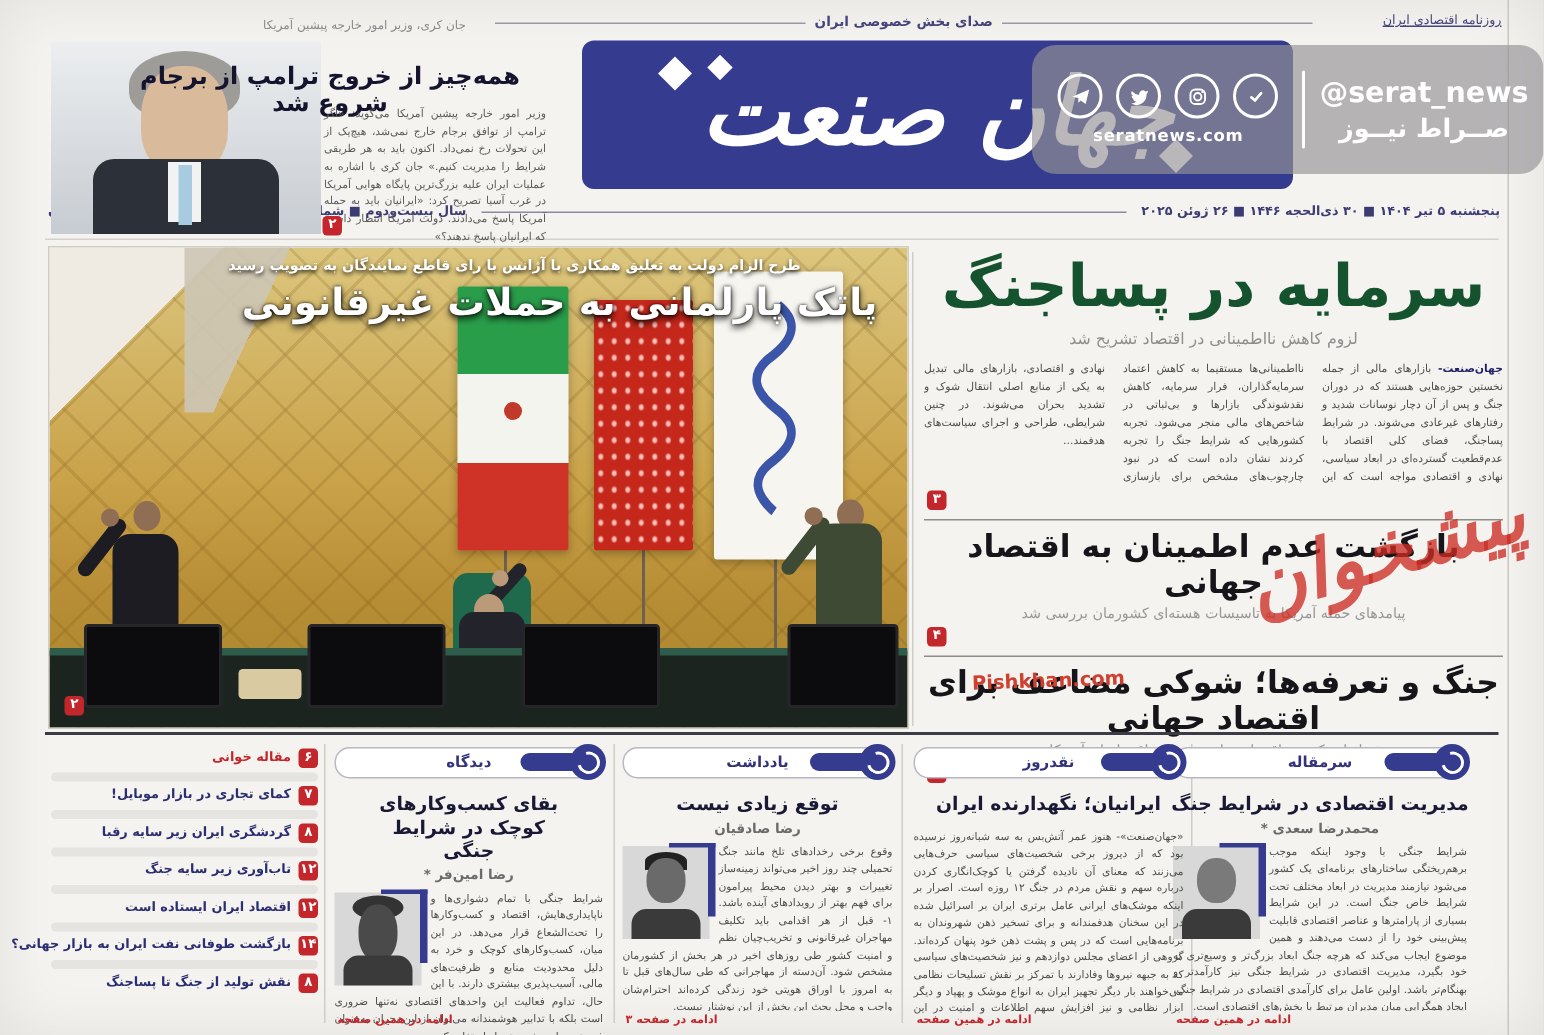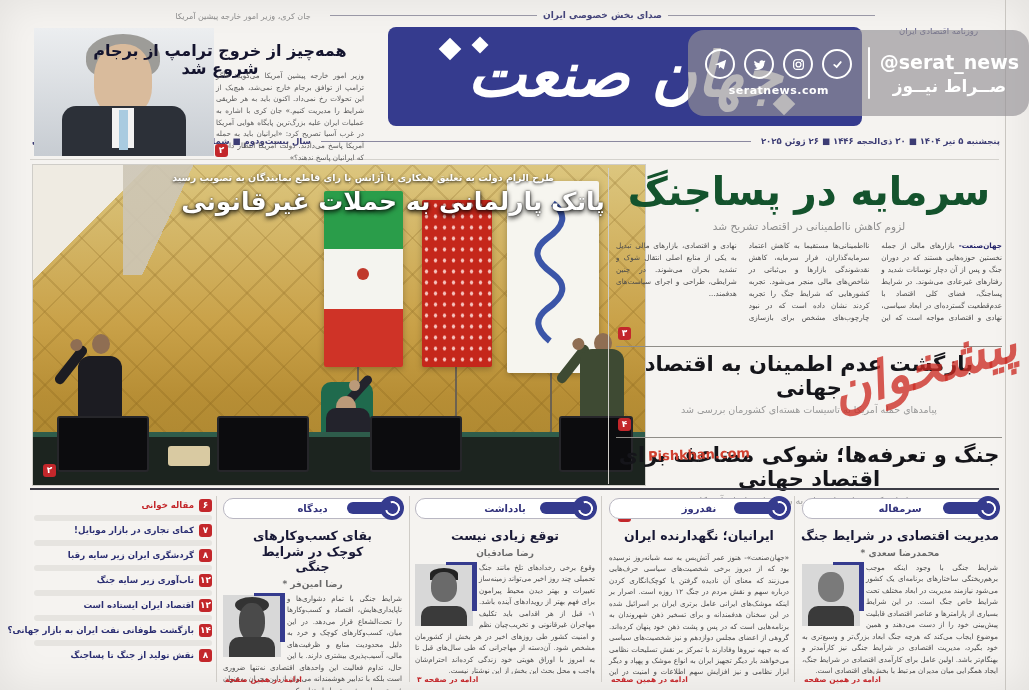--- a/index.html
+++ b/index.html
@@ -6,21 +6,21 @@
   body{background:#d8d6d2;font-family:"DejaVu Sans",sans-serif;}
   .page{position:relative;width:1029px;height:690px;margin:0 auto;background:#f5f3f0;overflow:hidden;
         box-shadow:inset 0 0 40px rgba(0,0,0,.08);}
   .edge-line{position:absolute;top:0;bottom:0;width:1px;background:#c9c6c1;}
 
   
   .kerry-kicker{position:absolute;top:12px;left:118px;width:250px;font-size:8px;color:#8a8a8a;text-align:center;direction:rtl;}
   .tagline-wrap{position:absolute;top:10px;left:330px;width:545px;display:flex;align-items:center;gap:6px;}
   .tagline-wrap .rule{flex:1;height:1px;background:#9a98a6;}
   .tagline{font-size:9px;color:#44447a;font-weight:bold;white-space:nowrap;direction:rtl;}
-  .paper-label{position:absolute;top:26px;left:876px;width:125px;font-size:8.5px;color:#44447a;text-align:center;direction:rtl;}
+  .paper-label{position:absolute;top:9px;left:876px;width:125px;font-size:8.5px;color:#44447a;direction:rtl;text-decoration:underline;}
 
   .masthead{position:absolute;left:388px;top:27px;width:474px;height:99px;background:#353b8e;border-radius:8px;
             display:flex;align-items:center;justify-content:center;overflow:hidden;}
   .masthead .name{color:#fff;font-family:"DejaVu Serif",serif;font-weight:bold;font-style:italic;
                   font-size:62px;line-height:1;direction:rtl;transform:translateY(-2px);}
   .diamond{position:absolute;width:16px;height:16px;background:#fff;transform:rotate(45deg);}
   .d1{left:54px;top:14px;} .d2{left:86px;top:12px;width:12px;height:12px;} .d3{right:70px;bottom:14px;}
 
   .dateline{position:absolute;top:136px;left:32px;width:968px;display:flex;align-items:center;gap:10px;}
   .dateline .rule{flex:1;height:1px;background:#8b89a0;}
@@ -50,21 +50,21 @@
   .k-tie{position:absolute;left:85px;top:82px;width:9px;height:40px;background:#a9cbe0;}
   .kerry-headline{position:absolute;top:24px;right:0;width:292px;font-size:16px;font-weight:bold;color:#14142e;
                   text-align:center;direction:rtl;line-height:1.1;}
   .kerry-body{position:absolute;top:52px;right:2px;width:148px;font-size:7.2px;line-height:1.62;color:#5a5a5a;
               text-align:justify;direction:rtl;}
   .pbadge{width:13px;height:13px;background:#c3272b;color:#fff;font-size:9px;font-weight:bold;border-radius:3px;
           display:flex;align-items:center;justify-content:center;line-height:1;}
   .kerry-badge{position:absolute;right:138px;top:126px;}
 
   
-  .photo-block{position:absolute;left:32px;top:164px;width:572px;height:320px;overflow:hidden;border:1px solid #cfcdc8;padding-left:40px;}
+  .photo-block{position:absolute;left:32px;top:164px;width:572px;height:320px;overflow:hidden;border:1px solid #cfcdc8;}
   .photo-bg{position:absolute;inset:0;background:linear-gradient(180deg,#dcc67e 0%,#c9a148 50%,#b78e35 72%,#a8842e 100%);}
   .wall-pat{position:absolute;inset:0;opacity:.5;background-image:
       repeating-linear-gradient(45deg,rgba(116,82,18,.35) 0 2px,transparent 2px 26px),
       repeating-linear-gradient(-45deg,rgba(116,82,18,.35) 0 2px,transparent 2px 26px);}
   .dome1{position:absolute;left:-30px;top:-10px;width:240px;height:150px;background:linear-gradient(135deg,#eFeBe2 0 40%,transparent 40%);}
   .dome2{position:absolute;left:90px;top:0;width:150px;height:110px;background:linear-gradient(115deg,#cdc6b6 0 35%,transparent 35%);opacity:.9;}
   .pole{position:absolute;width:2px;background:#6d6250;top:18%;bottom:15%;}
   .flag{position:absolute;top:8%;height:55%;border-radius:2px;box-shadow:0 2px 6px rgba(0,0,0,.25);}
   .flag-iran{left:47.5%;width:13%;background:linear-gradient(180deg,#2a9d4a 0 33%,#f4f4ef 33% 67%,#cf3327 67% 100%);}
   .flag-iran::after{content:"";position:absolute;left:42%;top:44%;width:12px;height:12px;background:#c0392b;border-radius:50%;}
@@ -283,21 +283,21 @@
   </div>
   <div class="pishkhan-url" style="position:absolute;left:648px;top:447px;">Pishkhan.com</div>
   <div class="stamp">پیشخوان</div>
 
   <div class="hsep-mid"></div>
   <div class="vsep" style="left:216px;"></div>
   <div class="vsep" style="left:409px;"></div>
   <div class="vsep" style="left:601px;"></div>
   <div class="vsep" style="left:794px;"></div>
 
-  <div class="bcol" style="left:800px;width:200px;">
+  <div class="bcol" style="left:780px;width:200px;">
     <div class="pill">
       <div class="pill-tab"></div>
       <div class="pill-logo">
           <div class="swirl"></div>
         </div>
       <div class="pill-label">سرمقاله</div>
     </div>
     <div class="col-headline">مدیریت اقتصادی در شرایط جنگ</div>
     <div class="col-author">محمدرضا سعدی *</div>
     <div class="col-body" style="height:112px;">

